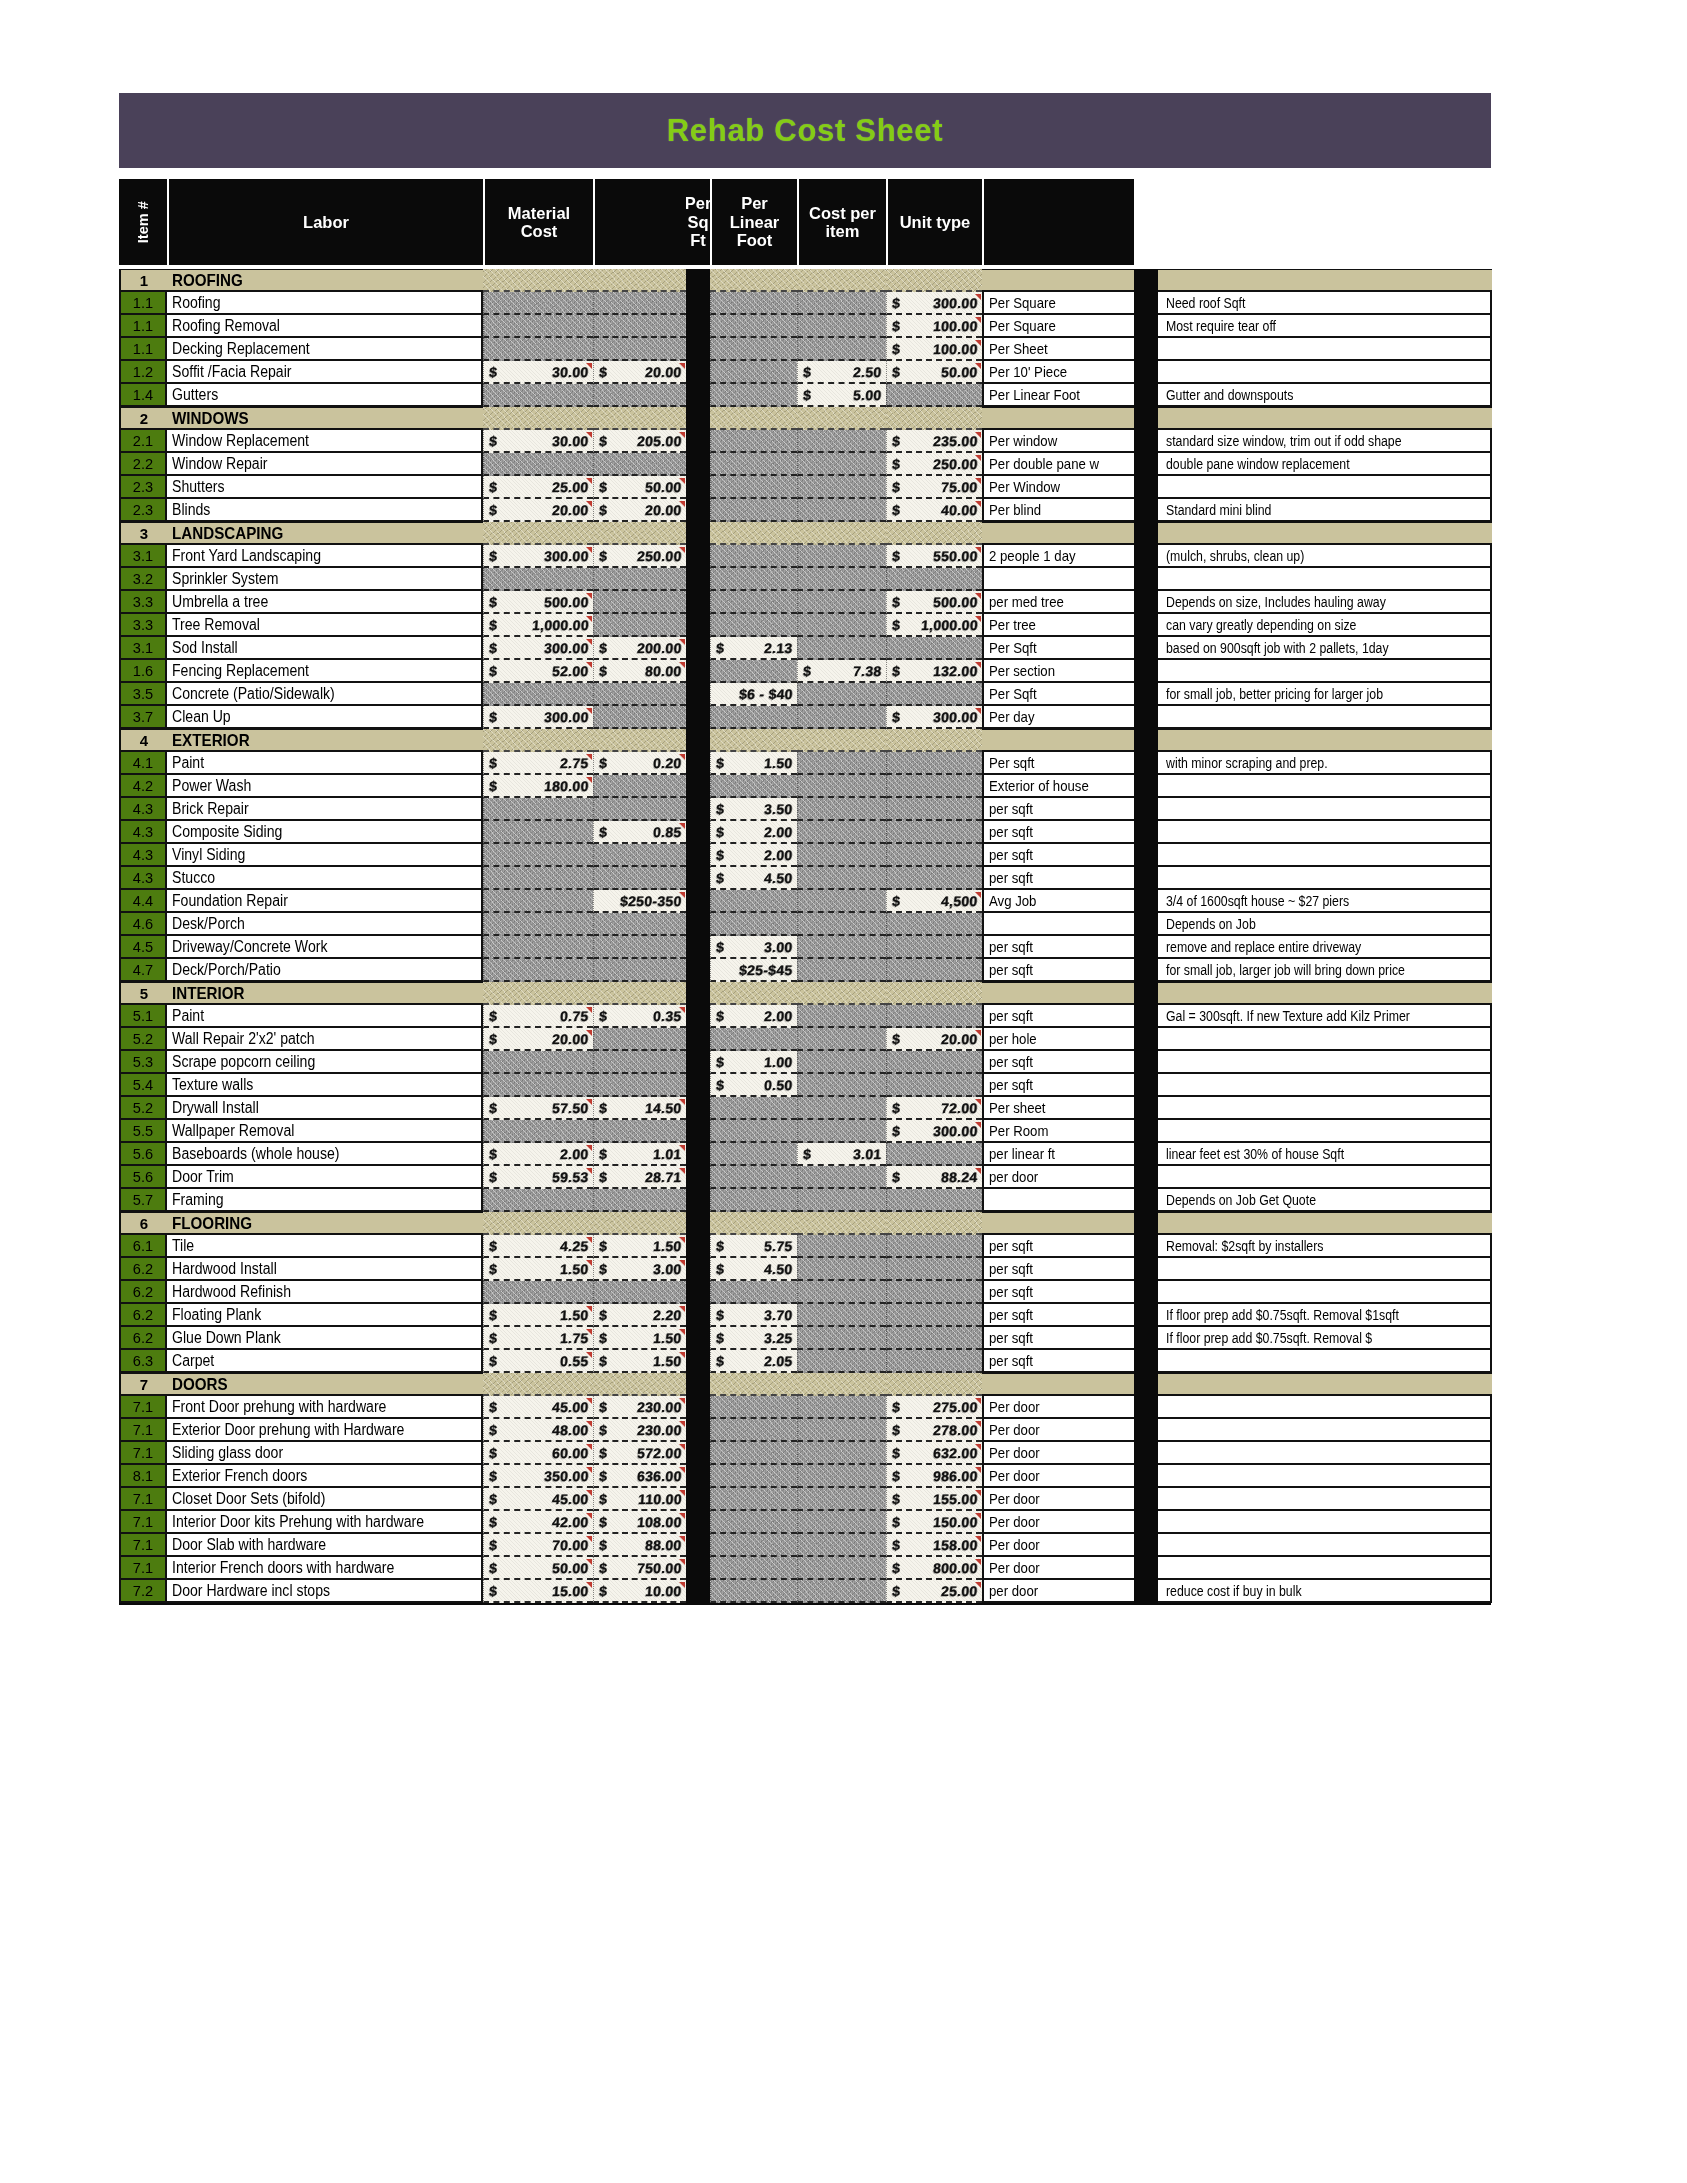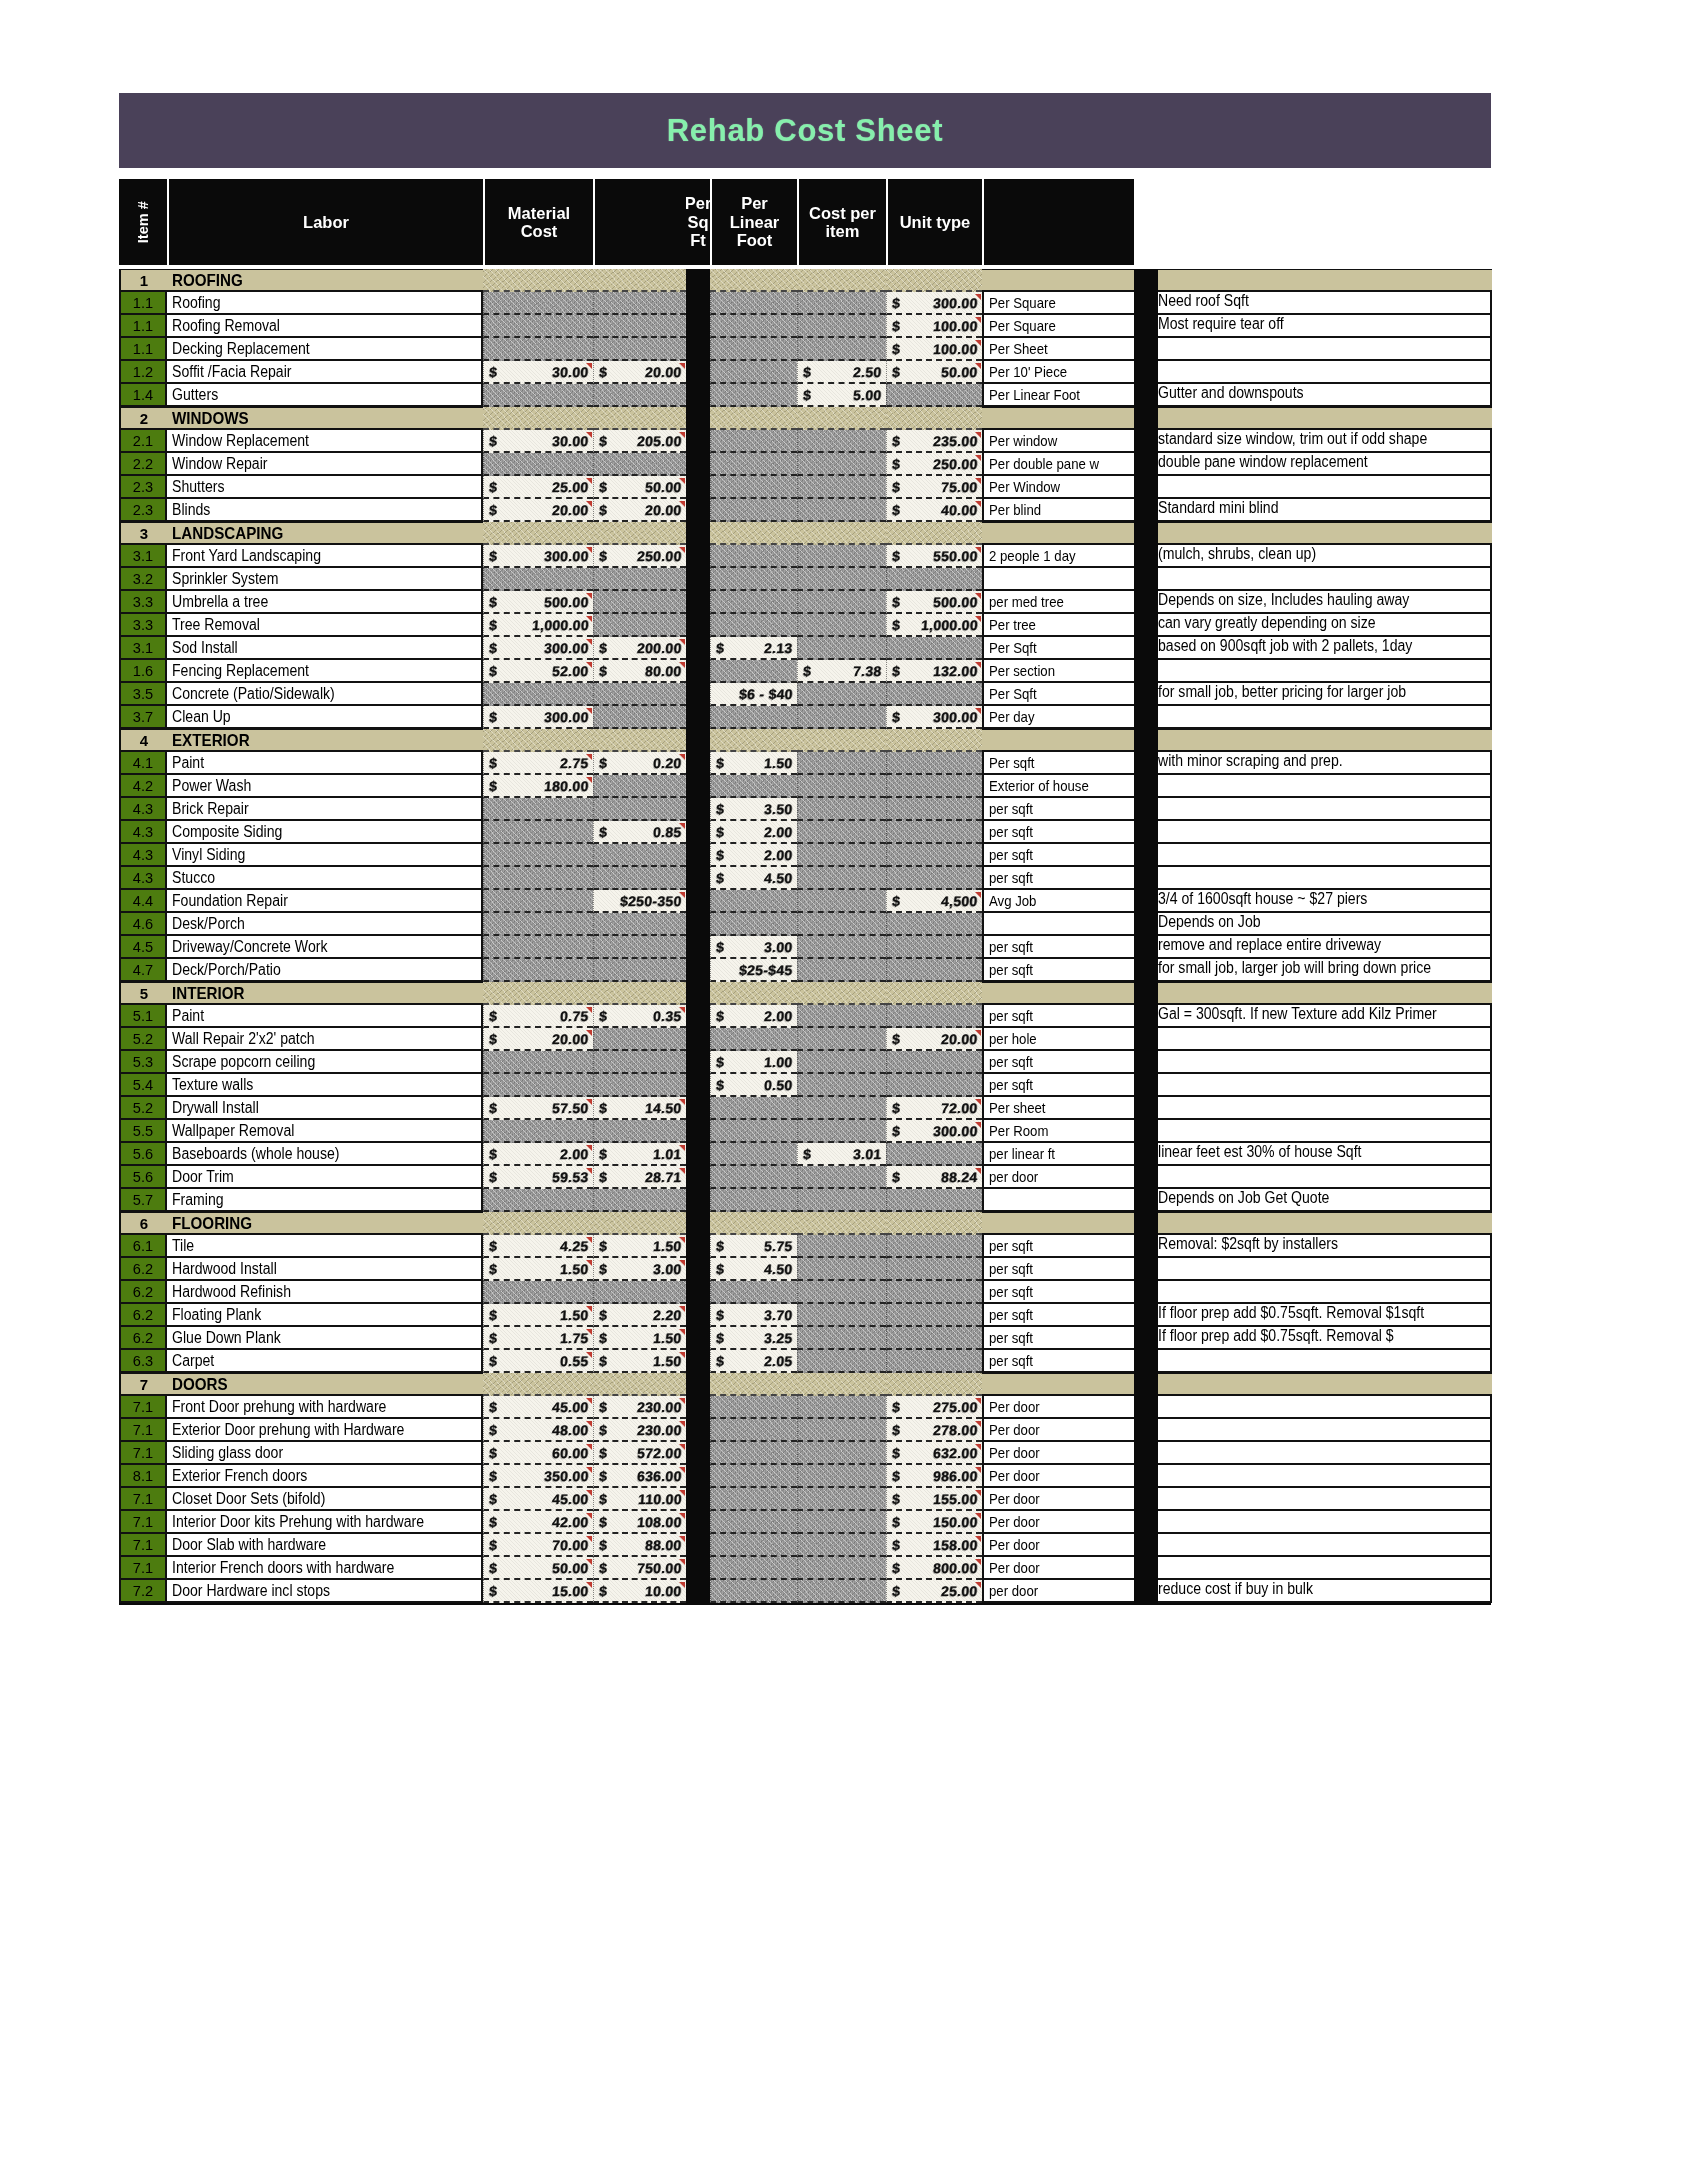--- a/index.html
+++ b/index.html
@@ -5,21 +5,21 @@
   html,body{margin:0;padding:0;}
   body{
     width:1687px;height:2183px;background:#ffffff;position:relative;
     font-family:"Liberation Sans",sans-serif;color:#000;
   }
   .sheet{position:absolute;left:119px;top:93px;width:1372px;}
   .banner{
     height:75px;background:#4a4159;display:flex;align-items:center;justify-content:center;
   }
   .banner .t{
-    color:#86efac;font-size:31px;font-weight:bold;letter-spacing:0.7px;
+    color:#84cc16;font-size:31px;font-weight:bold;letter-spacing:0.7px;
     text-shadow:0 0 1.3px rgba(255,255,255,.35);
   }
   .gap{height:11.2px;background:#fff;}
   .grid{
     display:grid;
     grid-template-columns:48px 316px 110px 93px 24px 87px 89px 96px 152px 24px 334px;
     width:1372px;border-bottom:2.6px solid #0a0a0a;background:#fff;
   }
   .grid > div{box-sizing:border-box;overflow:hidden;}
   
@@ -41,21 +41,21 @@
     height:23px;border-right:2px solid #111;border-bottom:2px solid #111;background:#fff;
     font-size:16px;display:flex;align-items:center;padding-left:5.3px;white-space:nowrap;
   }
   .c-desc .tx,.c-unit .tx,.c-note .tx{transform:scaleX(.88);transform-origin:left center;white-space:nowrap;}
   .c-unit{
     height:23px;background:#fff;border-left:2px solid #111;border-bottom:2px solid #111;
     font-size:15px;display:flex;align-items:center;padding-left:5.3px;white-space:nowrap;text-align:right;
   }
   .c-note{
     height:23px;background:#fff;border-right:2.6px solid #111;border-bottom:2px solid #111;
-    font-size:16px;display:flex;padding-left:0;white-space:nowrap;
+    font-size:14px;display:flex;align-items:center;padding-left:8px;white-space:nowrap;
   }
   .band{background:#0a0a0a;height:23px;}
   
   .v{
     height:23px;position:relative;border-bottom:2px dashed #222;border-left:1.3px dotted rgba(25,25,25,.5);
     background-color:#a2a2a2;
     background-image:
       repeating-linear-gradient(48deg, rgba(255,255,255,.45) 0 0.7px, transparent 0.7px 4px),
       repeating-linear-gradient(-40deg, rgba(35,35,35,.22) 0 0.7px, transparent 0.7px 3.3px),
       repeating-linear-gradient(90deg, rgba(0,0,0,.10) 0 0.7px, transparent 0.7px 2px);

